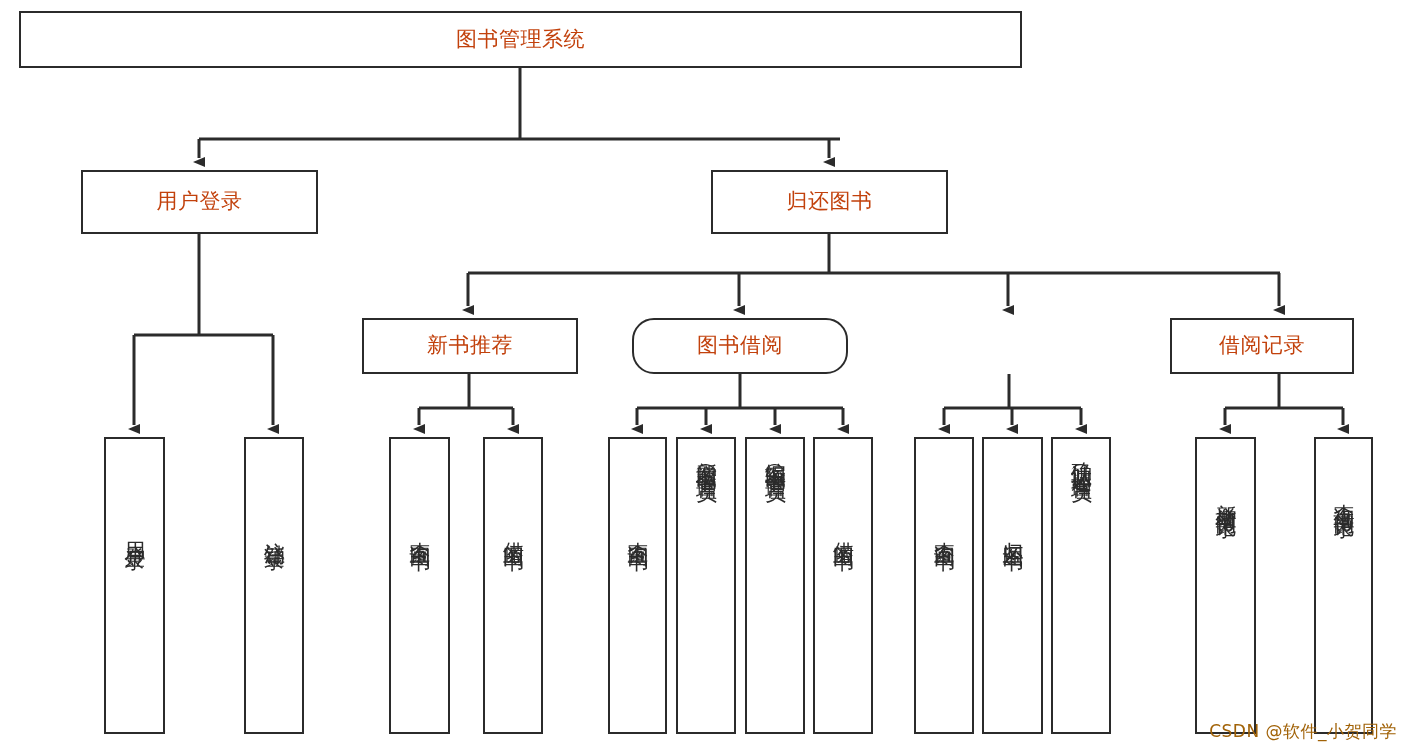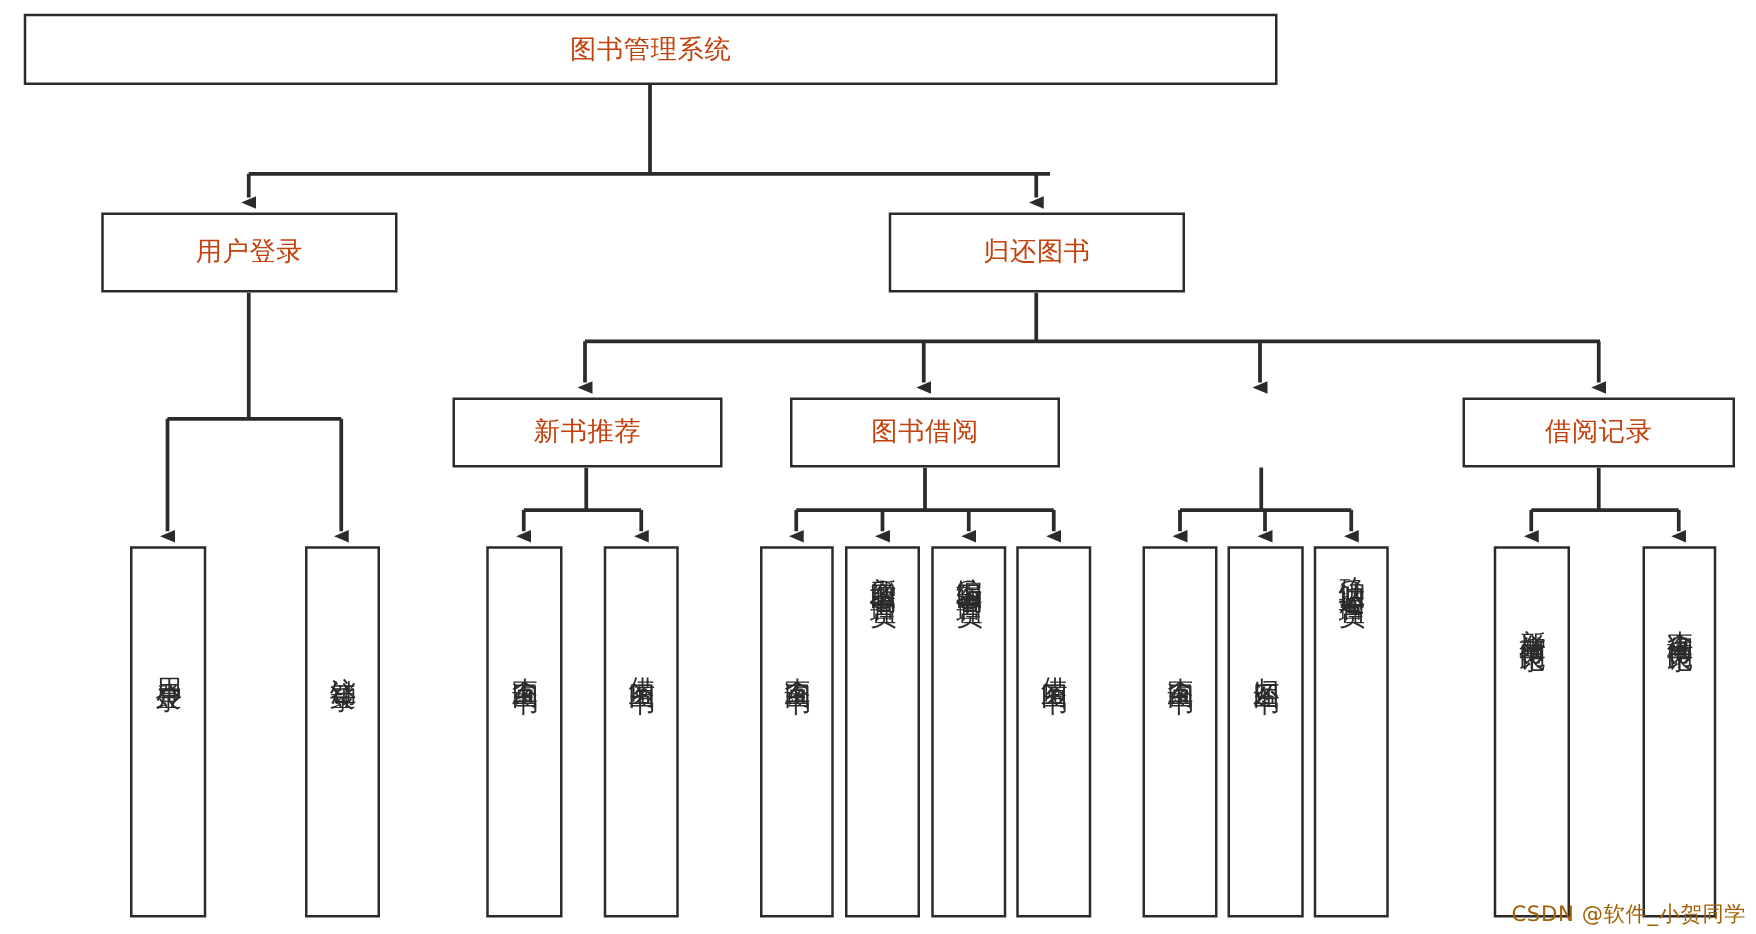--- a/index.html
+++ b/index.html
@@ -144,24 +144,24 @@
   <div class="node" style="left:81px; top:170px; width:237px; height:64px;">
     <span class="label-h">用户登录</span>
   </div>
   <div class="node" style="left:711px; top:170px; width:237px; height:64px;">
     <span class="label-h">归还图书</span>
   </div>
 
   <div class="node" style="left:362px; top:318px; width:216px; height:56px;">
     <span class="label-h">新书推荐</span>
   </div>
-  <div class="node" style="left:632px; top:318px; width:216px; height:56px;">
+  <div class="node" style="left:632px; top:318px; width:216px; height:56px;border-radius:22px;">
     <span class="label-h">图书借阅</span>
   </div>
-  <div class="node" style="left:1170px; top:318px; width:218px; height:56px;">
+  <div class="node" style="left:1170px; top:318px; width:184px; height:56px;">
     <span class="label-h">借阅记录</span>
   </div>
 
   <div class="node vert mid" style="left:104px; top:437px; width:61px; height:297px; padding-top:86px;">
     <span class="label-v">用户登录</span>
   </div>
   <div class="node vert mid" style="left:244px; top:437px; width:60px; height:297px; padding-top:86px;">
     <span class="label-v">注销登录</span>
   </div>
   <div class="node vert mid" style="left:389px; top:437px; width:61px; height:297px; padding-top:86px;">

